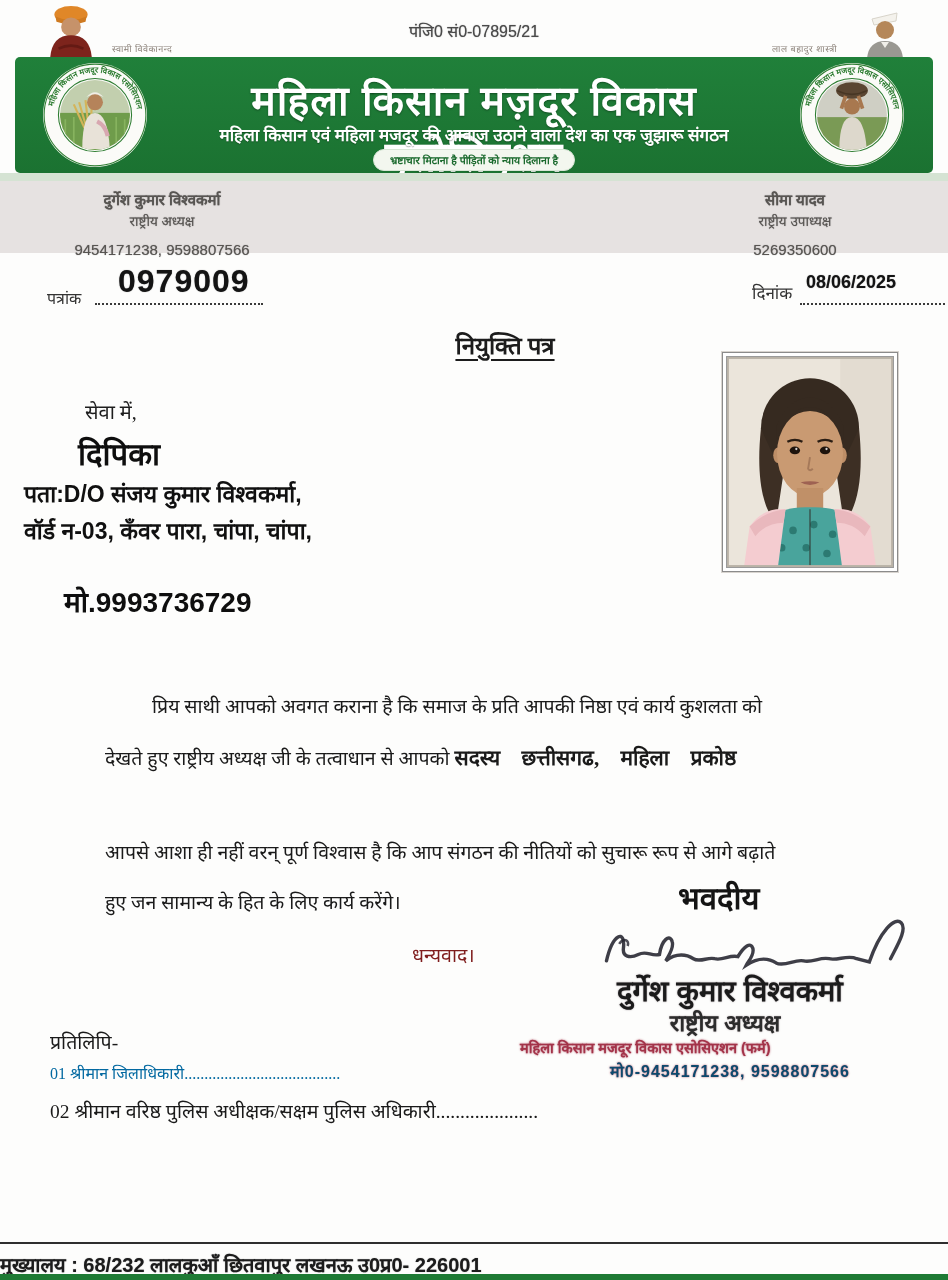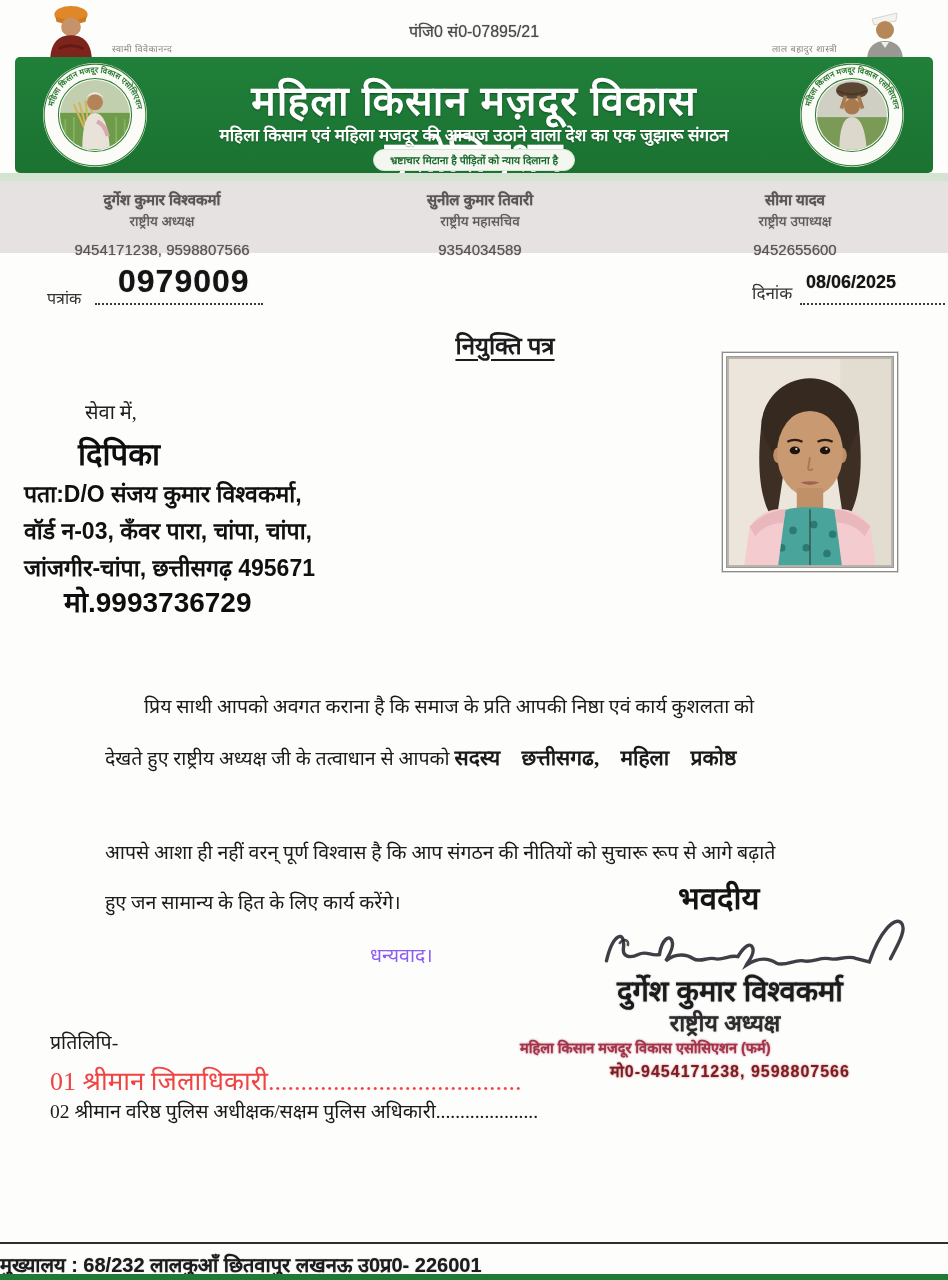--- a/index.html
+++ b/index.html
@@ -71,37 +71,37 @@
   }
   .photo-frame svg { width:100%; height:100%; display:block; border:1px solid #9a9a9a; }
 
   .salutation { top:398px; left:85px; font-size:20px; color:#1d1d1d; }
   .recipient-name { top:432px; left:78px; font-size:31px; font-weight:700; color:#0e0e0e; }
   .addr { left:24px; font-size:23px; font-weight:700; color:#101010; }
   .addr-1 { top:477px; } .addr-2 { top:514px; } .addr-3 { top:551px; }
   .mobile { top:582px; left:64px; font-size:28px; font-weight:700; color:#0e0e0e; }
 
   .body-line { font-size:19.5px; color:#1a1a1a; }
-  .p1-l1 { top:692px; left:144px; width:760px; }
+  .p1-l1 { top:692px; left:152px; width:760px; }
   .p1-l2 { top:743px; left:105px; width:810px; }
   .p1-l3 { top:796px; left:135px; }
   .p2-l1 { top:838px; left:105px; width:815px; }
   .p2-l2 { top:888px; left:105px; }
   .bold-seg { font-weight:700; word-spacing:16px; font-size:21px; }
 
-  .thanks { top:941px; left:370px; font-size:19.5px; color:#8b5cf6; }
+  .thanks { top:941px; left:412px; font-size:19.5px; color:#7f1d1d; }
   .closing { top:876px; left:678px; font-size:31px; font-weight:700; color:#141414; }
   .signature { top:912px; left:598px; width:318px; height:68px; }
   .signatory-name { top:970px; left:540px; width:380px; text-align:center; font-size:29px; font-weight:700; color:#1b1b1b; text-shadow:0 0 1.5px rgba(40,20,30,.55); }
   .signatory-title { top:1006px; left:560px; width:330px; text-align:center; font-size:23px; font-weight:700; color:#2c2c2c; text-shadow:0 0 1.5px rgba(70,40,50,.5); }
   .stamp-1 { top:1037px; left:520px; width:420px; text-align:left; font-size:14.5px; font-weight:700; color:#a33349; text-shadow:0 0 2px rgba(163,51,73,.85); }
-  .stamp-2 { top:1060px; left:520px; width:420px; text-align:center; font-size:16px; font-weight:700; color:#7f1d1d; letter-spacing:1px; text-shadow:0 0 2px rgba(163,51,73,.85); }
+  .stamp-2 { top:1060px; left:520px; width:420px; text-align:center; font-size:16px; font-weight:700; color:#0c4a6e; letter-spacing:1px; text-shadow:0 0 2px rgba(163,51,73,.85); }
 
   .copies-label { top:1028px; left:50px; font-size:19.5px; color:#1a1a1a; }
-  .copy-1 { top:1062px; left:50px; font-size:26px; color:#ef4444; }
+  .copy-1 { top:1062px; left:50px; font-size:16px; color:#0369a1; }
   .copy-2 { top:1097px; left:50px; font-size:19.5px; color:#1a1a1a; }
 
   .footer-rule { top:1242px; left:0; width:948px; border-top:2.5px solid #2e2e2e; }
   .footer-text { top:1251px; left:0; width:948px; font-size:20px; font-weight:600; color:#1c1c1c; }
   .bottom-bar { top:1274px; left:0; width:948px; height:6px; background:#1e7a34; }
 </style>
 </head>
 <body>
 
 <div id="page">
@@ -202,29 +202,24 @@
   </div>
 
   <div class="abs light-strip"></div>
 
   <div class="abs gray-band">
     <div class="abs official soft" style="top:8px; left:12px;">
       <div class="o-name">दुर्गेश कुमार विश्वकर्मा</div>
       <div class="o-title">राष्ट्रीय अध्यक्ष</div>
       <div class="o-phone">9454171238, 9598807566</div>
     </div>
-    <div class="abs official soft" style="top:8px; left:330px;">
-      <div class="o-name">सुनील कुमार तिवारी</div>
-      <div class="o-title">राष्ट्रीय महासचिव</div>
-      <div class="o-phone">9354034589</div>
-    </div>
     <div class="abs official soft" style="top:8px; left:650px; width:290px;">
       <div class="o-name">सीमा यादव</div>
       <div class="o-title">राष्ट्रीय उपाध्यक्ष</div>
-      <div class="o-phone">9452655600</div>
+      <div class="o-phone">5269350600</div>
     </div>
   </div>
 
   <div class="abs letterno-label">पत्रांक</div>
   <div class="abs letterno-value soft">0979009</div>
   <div class="abs letterno-dots"></div>
   <div class="abs date-label">दिनांक</div>
   <div class="abs date-value soft">08/06/2025</div>
   <div class="abs date-dots"></div>
 
@@ -268,21 +263,20 @@
       <path d="M152 176 Q136 160 114 158 L116 172 Q134 172 146 186 Z" fill="#e9b8bd"></path>
       <path d="M88 158 L88 218" stroke="#2f2a26" stroke-width="2" opacity=".5"></path>
       <rect x="1" y="1" width="174" height="216" fill="none" stroke="#b9b2a6" stroke-width="2"></rect>
     </svg>
   </div>
 
   <div class="abs salutation serif">सेवा में,</div>
   <div class="abs recipient-name">दिपिका</div>
   <div class="abs addr addr-1">पता:D/O संजय कुमार विश्वकर्मा,</div>
   <div class="abs addr addr-2">वॉर्ड न-03, कँवर पारा, चांपा, चांपा,</div>
-  <div class="abs addr addr-3">जांजगीर-चांपा, छत्तीसगढ़ 495671</div>
   <div class="abs mobile">मो.9993736729</div>
 
   <div class="abs body-line serif p1-l1">प्रिय साथी आपको अवगत कराना है कि समाज के प्रति आपकी निष्ठा एवं कार्य कुशलता को</div>
   <div class="abs body-line serif p1-l2">
     <span>देखते हुए राष्ट्रीय अध्यक्ष जी के तत्वाधान से आपको </span><span class="bold-seg">सदस्य छत्तीसगढ, महिला प्रकोष्ठ</span>
   </div>
   <div class="abs body-line serif p2-l1">आपसे आशा ही नहीं वरन् पूर्ण विश्वास है कि आप संगठन की नीतियों को सुचारू रूप से आगे बढ़ाते</div>
   <div class="abs body-line serif p2-l2">हुए जन सामान्य के हित के लिए कार्य करेंगे।</div>
 
   <div class="abs thanks serif">धन्यवाद।</div>

